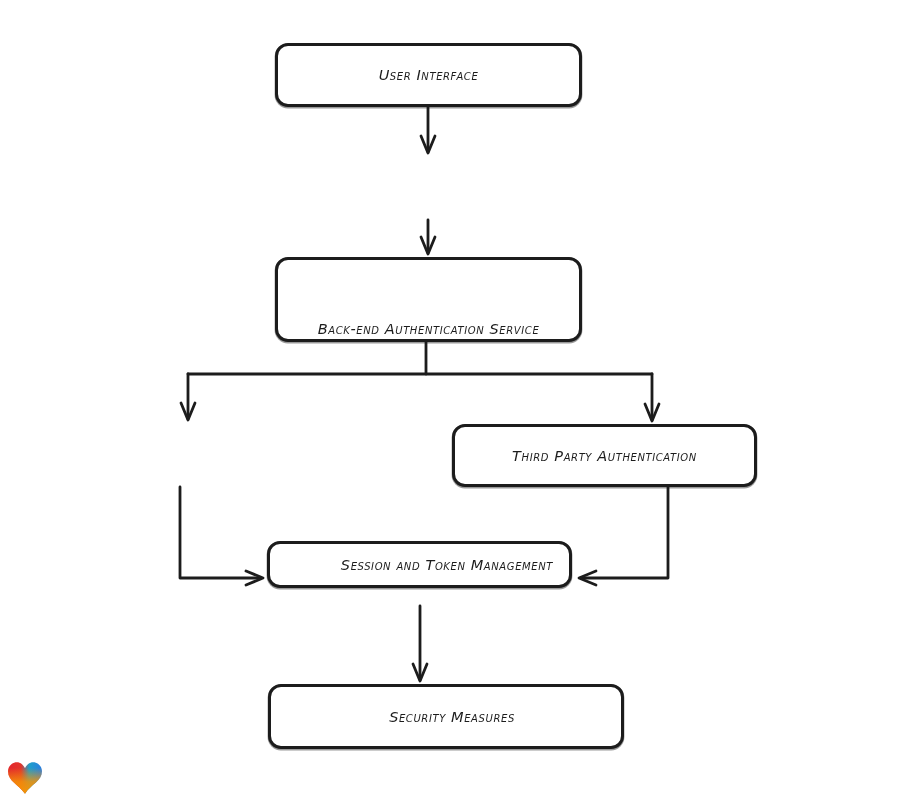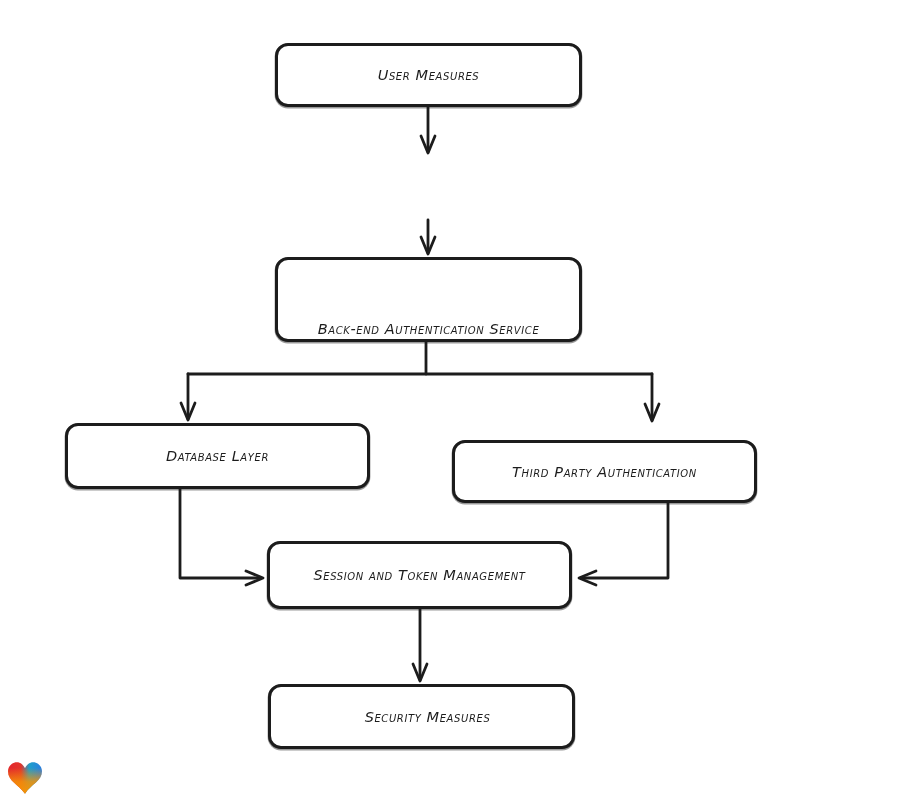--- a/index.html
+++ b/index.html
@@ -84,41 +84,38 @@
       <path d="M668,486 L668,578 L581,578"></path>
       <polyline points="596,571 579,578 596,585"></polyline>
     </g>
     <g>
       <path d="M420,606 L420,680"></path>
       <polyline points="413,664 420,681 427,664"></polyline>
     </g>
   </svg>
 
   <div class="node" style="left:275px; top:43px; width:307px; height:64px;">
-    <span class="node-label">User Measures</span>
+    <span class="node-label">User Interface</span>
   </div>
 
 
   <div class="node" style="left:275px; top:257px; width:307px; height:85px;align-items:flex-end;">
     <span class="node-label">Back-end Authentication Service</span>
   </div>
 
-  <div class="node" style="left:65px; top:423px; width:305px; height:66px;">
-    <span class="node-label">Database Layer</span>
-  </div>
 
-  <div class="node" style="left:452px; top:440px; width:305px; height:63px;">
+  <div class="node" style="left:452px; top:424px; width:305px; height:63px;">
     <span class="node-label">Third Party Authentication</span>
   </div>
 
-  <div class="node" style="left:267px; top:541px; width:305px; height:68px;">
+  <div class="node" style="left:267px; top:541px; width:305px; height:47px;justify-content:flex-end;">
     <span class="node-label">Session and Token Management</span>
   </div>
 
-  <div class="node" style="left:268px; top:684px; width:307px; height:65px;padding-left:28px;">
+  <div class="node" style="left:268px; top:684px; width:356px; height:65px;padding-left:28px;">
     <span class="node-label">Security Measures</span>
   </div>
 
   <svg class="brand-logo" viewBox="0 0 32 29.6">
     <defs>
       <linearGradient id="heart-lr" x1="0" y1="0" x2="1" y2="0">
         <stop offset="0" stop-color="#e3262d"></stop>
         <stop offset="0.38" stop-color="#e3352a"></stop>
         <stop offset="0.62" stop-color="#1fa0c9"></stop>
         <stop offset="1" stop-color="#2a7de1"></stop>

